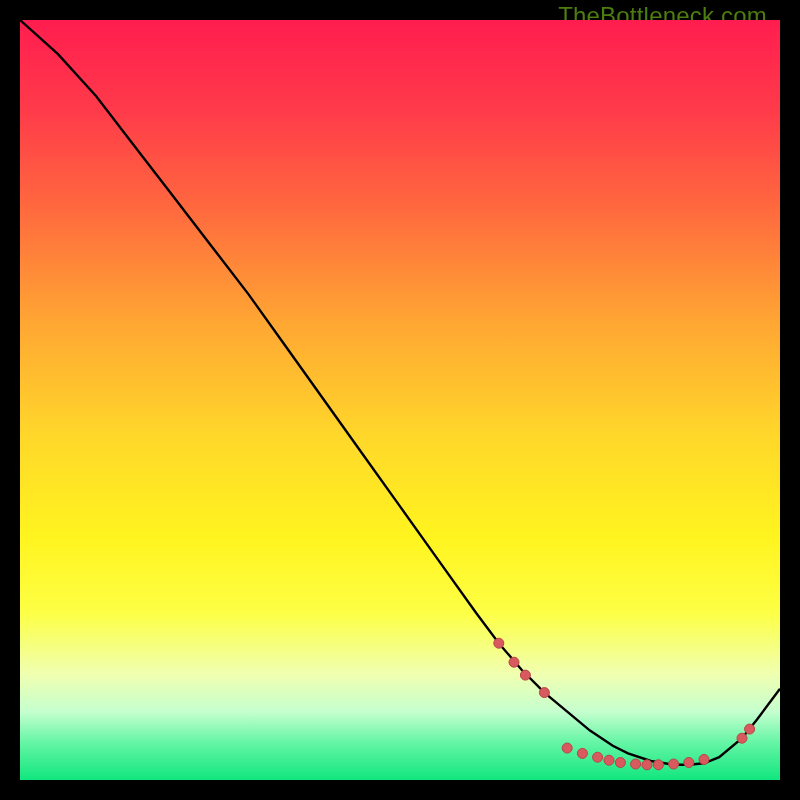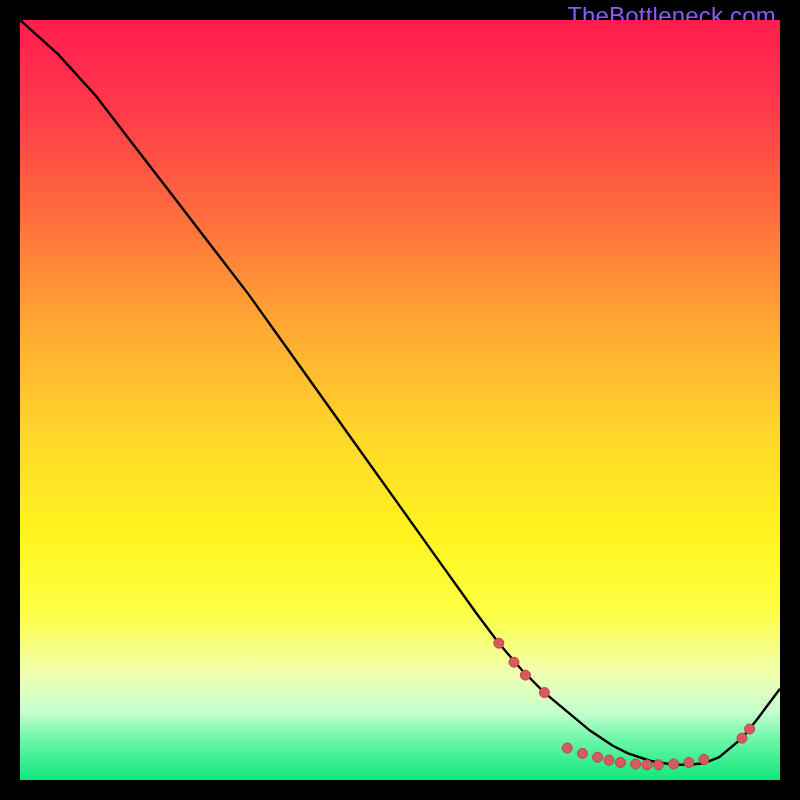--- a/index.html
+++ b/index.html
@@ -22,22 +22,22 @@
   .plot {
     position: absolute;
     left: 0;
     top: 0;
     width: 760px;
     height: 760px;
   }
   .watermark {
     position: absolute;
     top: 2px;
-    right: 24px;
-    color: #8b5cf6;
+    right: 33px;
+    color: #4d7c0f;
     font-size: 24px;
     font-weight: 500;
     letter-spacing: 0.2px;
   }
   svg { display: block; }
 </style>
 </head>
 <body>
 
 <div class="watermark">TheBottleneck.com</div>

